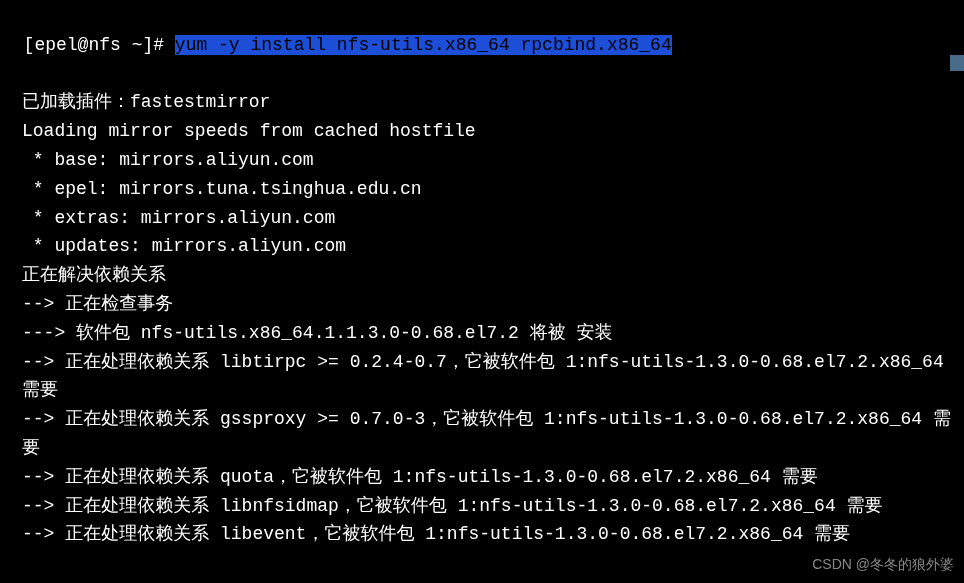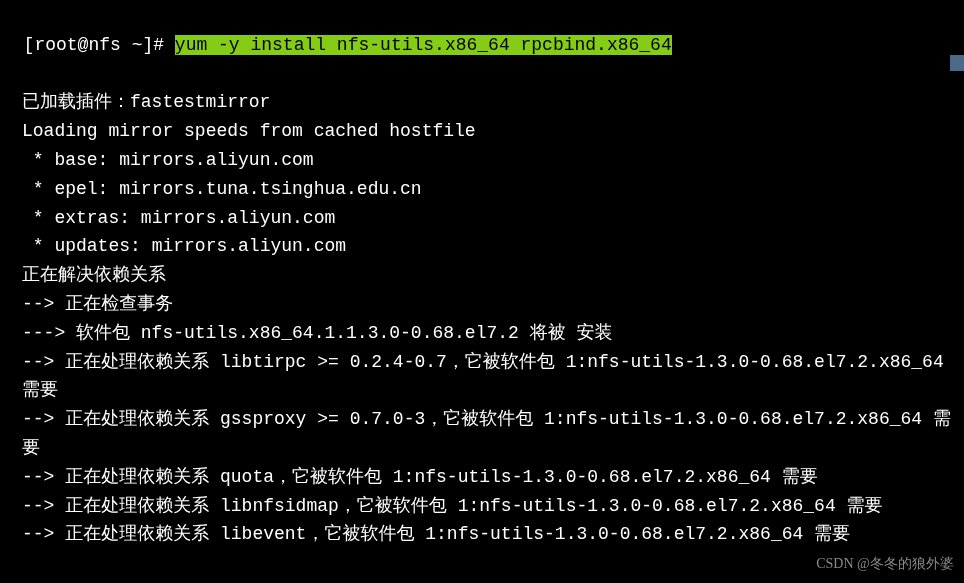--- a/index.html
+++ b/index.html
@@ -20,47 +20,47 @@
       padding: 2px;
     }
     .terminal {
       white-space: pre-wrap;
       word-break: break-all;
     }
     .prompt-line {
       display: inline;
     }
     .highlight {
-      background: #84cc16;
+      background: #1d4ed8;
       color: #000000;
     }
     .scrollbar {
       position: absolute;
       right: 0;
       top: 55px;
       width: 14px;
       height: 16px;
       background: #4a6a8a;
     }
     .watermark {
       position: absolute;
       bottom: 8px;
       right: 10px;
       color: #888888;
       font-size: 14px;
-      font-family: Liberation Serif, serif;
+      font-family: Liberation Sans, sans-serif;
     }
     .line {
       display: block;
       margin-left: 20px;
     }
   </style>
 </head>
 <body>
 
 <div class="terminal">
-  <span class="prompt-line">[root@nfs ~]# </span><span class="highlight">yum -y install nfs-utils.x86_64 rpcbind.x86_64</span>
+  <span class="prompt-line">[epel@nfs ~]# </span><span class="highlight">yum -y install nfs-utils.x86_64 rpcbind.x86_64</span>
   <div id="output-lines"><span class="line">已加载插件：fastestmirror</span><span class="line">Loading mirror speeds from cached hostfile</span><span class="line"> * base: mirrors.aliyun.com</span><span class="line"> * epel: mirrors.tuna.tsinghua.edu.cn</span><span class="line"> * extras: mirrors.aliyun.com</span><span class="line"> * updates: mirrors.aliyun.com</span><span class="line">正在解决依赖关系</span><span class="line">--&gt; 正在检查事务</span><span class="line">---&gt; 软件包 nfs-utils.x86_64.1.1.3.0-0.68.el7.2 将被 安装</span><span class="line">--&gt; 正在处理依赖关系 libtirpc &gt;= 0.2.4-0.7，它被软件包 1:nfs-utils-1.3.0-0.68.el7.2.x86_64 需要</span><span class="line">--&gt; 正在处理依赖关系 gssproxy &gt;= 0.7.0-3，它被软件包 1:nfs-utils-1.3.0-0.68.el7.2.x86_64 需要</span><span class="line">--&gt; 正在处理依赖关系 quota，它被软件包 1:nfs-utils-1.3.0-0.68.el7.2.x86_64 需要</span><span class="line">--&gt; 正在处理依赖关系 libnfsidmap，它被软件包 1:nfs-utils-1.3.0-0.68.el7.2.x86_64 需要</span><span class="line">--&gt; 正在处理依赖关系 libevent，它被软件包 1:nfs-utils-1.3.0-0.68.el7.2.x86_64 需要</span></div>
 </div>
 
 <div class="scrollbar"></div>
 
 <div class="watermark">CSDN @冬冬的狼外婆</div>
 
 </body></html>

